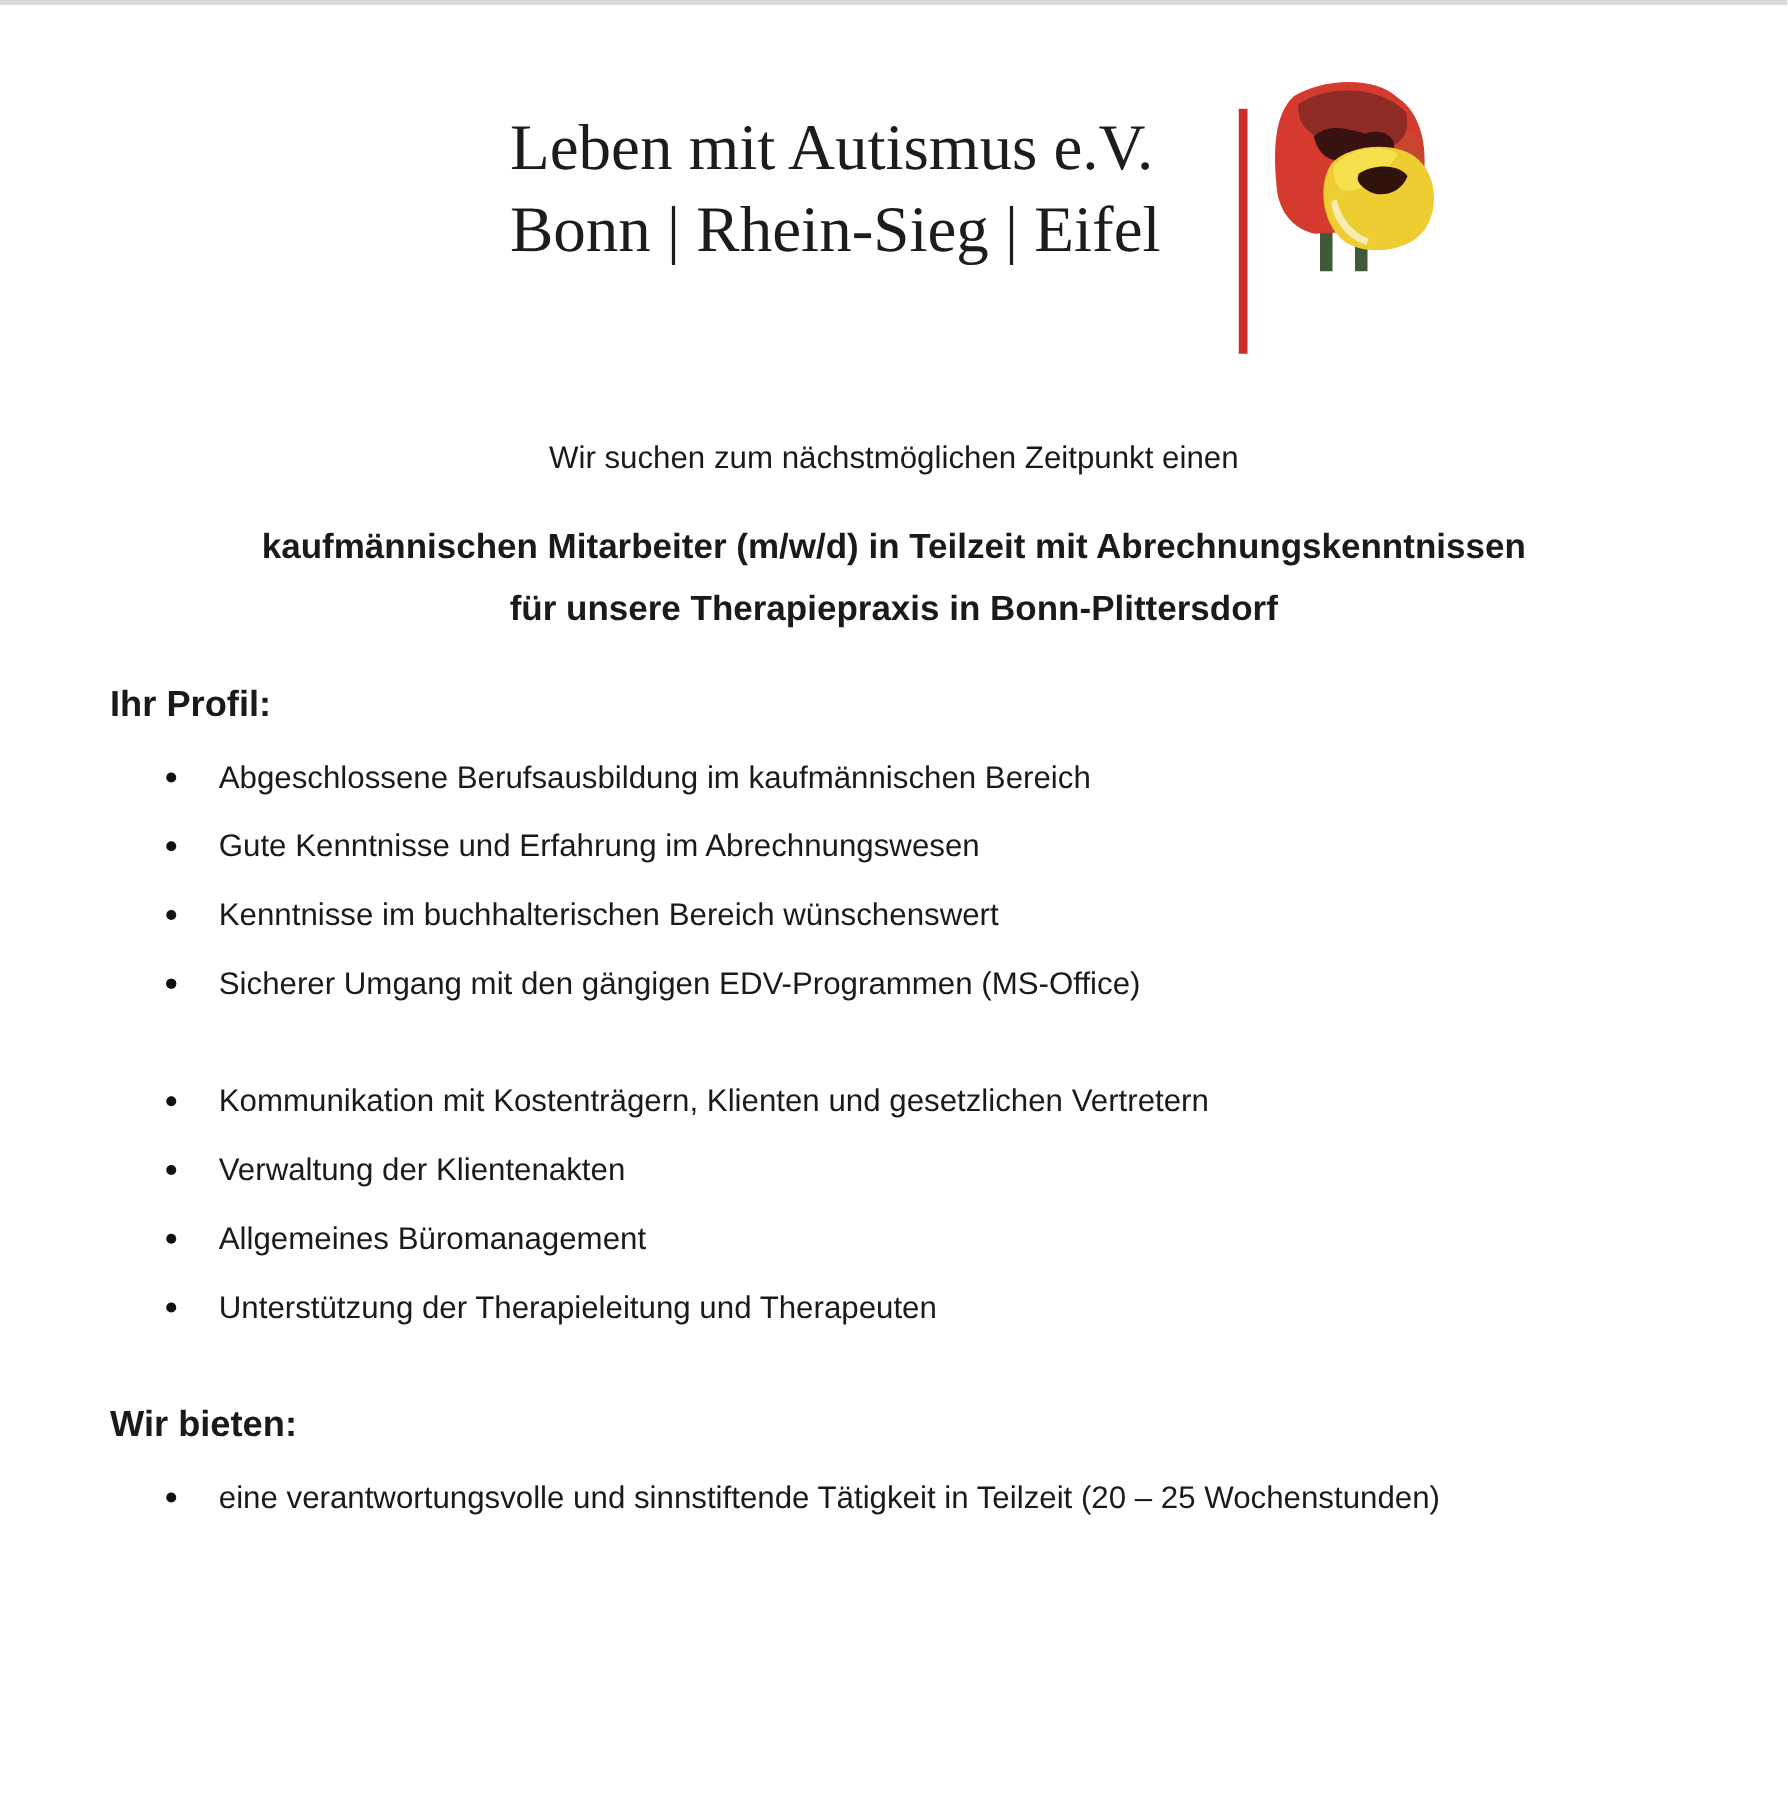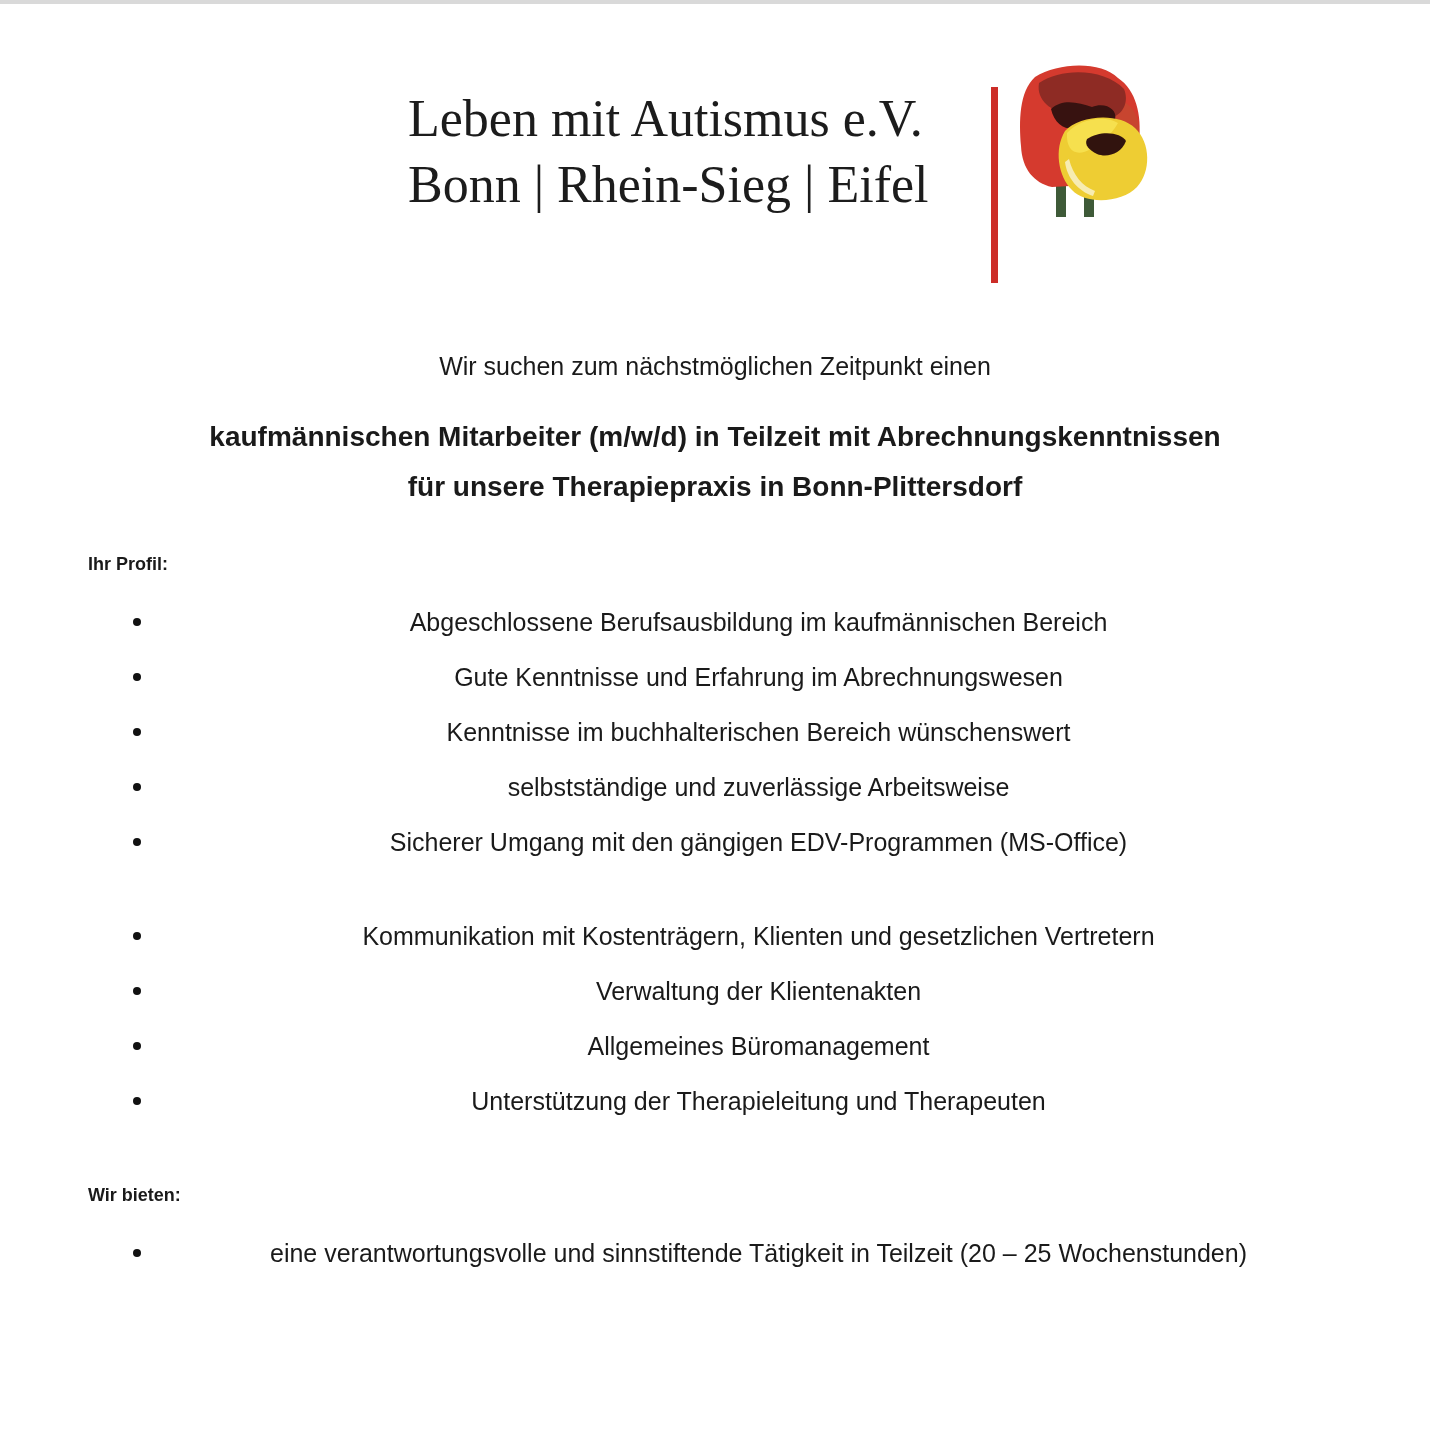--- a/index.html
+++ b/index.html
@@ -34,22 +34,22 @@
     text-align:center;
     font-size:25px; line-height:32px;
   }
   .job-title {
     margin:30px 0 0;
     text-align:center;
     font-size:28px; font-weight:bold; line-height:50px;
   }
   .section { margin:62px 88px 0; }
   .section:first-of-type { margin-top:36px; }
-  .section-heading { font-size:18px; font-weight:bold; line-height:32px; }
-  ul.bullets { list-style:none; margin:26px 0 0; padding:0;text-align:center; }
+  .section-heading { font-size:29px; font-weight:bold; line-height:32px; }
+  ul.bullets { list-style:none; margin:26px 0 0; padding:0; }
   ul.bullets li {
     position:relative;
     padding-left:87px;
     font-size:25px; line-height:32px;
     margin-bottom:23px;
   }
   .bullet-dot {
     position:absolute; left:45px; top:12px;
     width:8px; height:8px; border-radius:50%;
     background:#111111;
@@ -114,21 +114,20 @@
         <span>Gute Kenntnisse und Erfahrung im Abrechnungswesen</span>
       </li>
 
       <li>
         <span class="bullet-dot"></span>
         <span>Kenntnisse im buchhalterischen Bereich wünschenswert</span>
       </li>
 
       <li>
         <span class="bullet-dot"></span>
-        <span>selbstständige und zuverlässige Arbeitsweise</span>
       </li>
 
       <li>
         <span class="bullet-dot"></span>
         <span>Sicherer Umgang mit den gängigen EDV-Programmen (MS-Office)</span>
       </li>
 
     </ul>
 </section>
 

